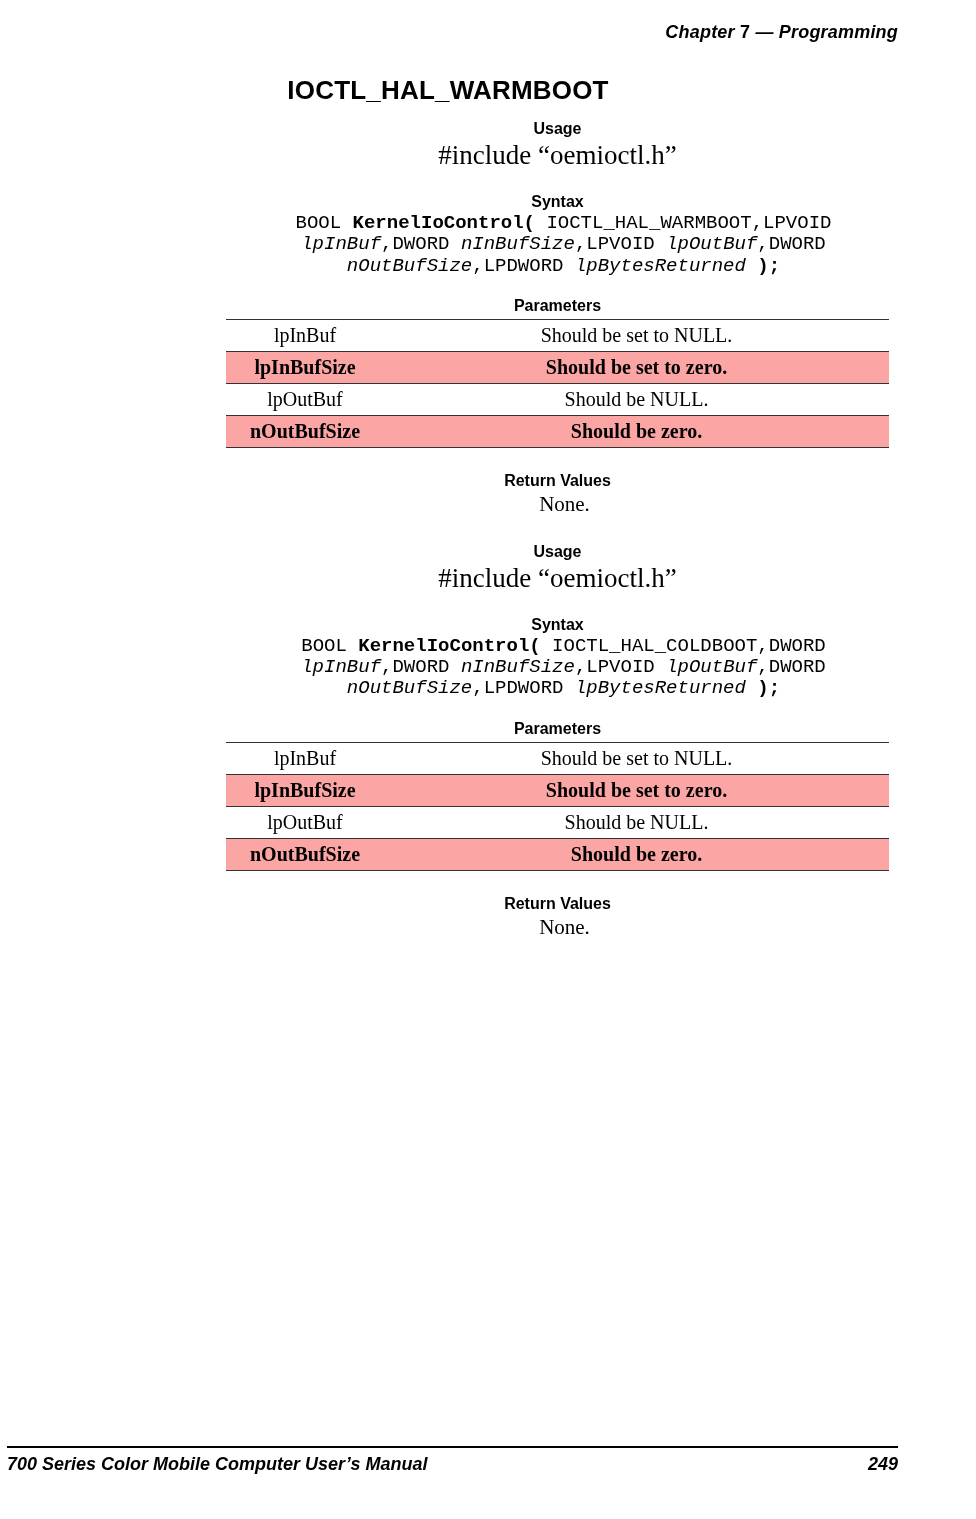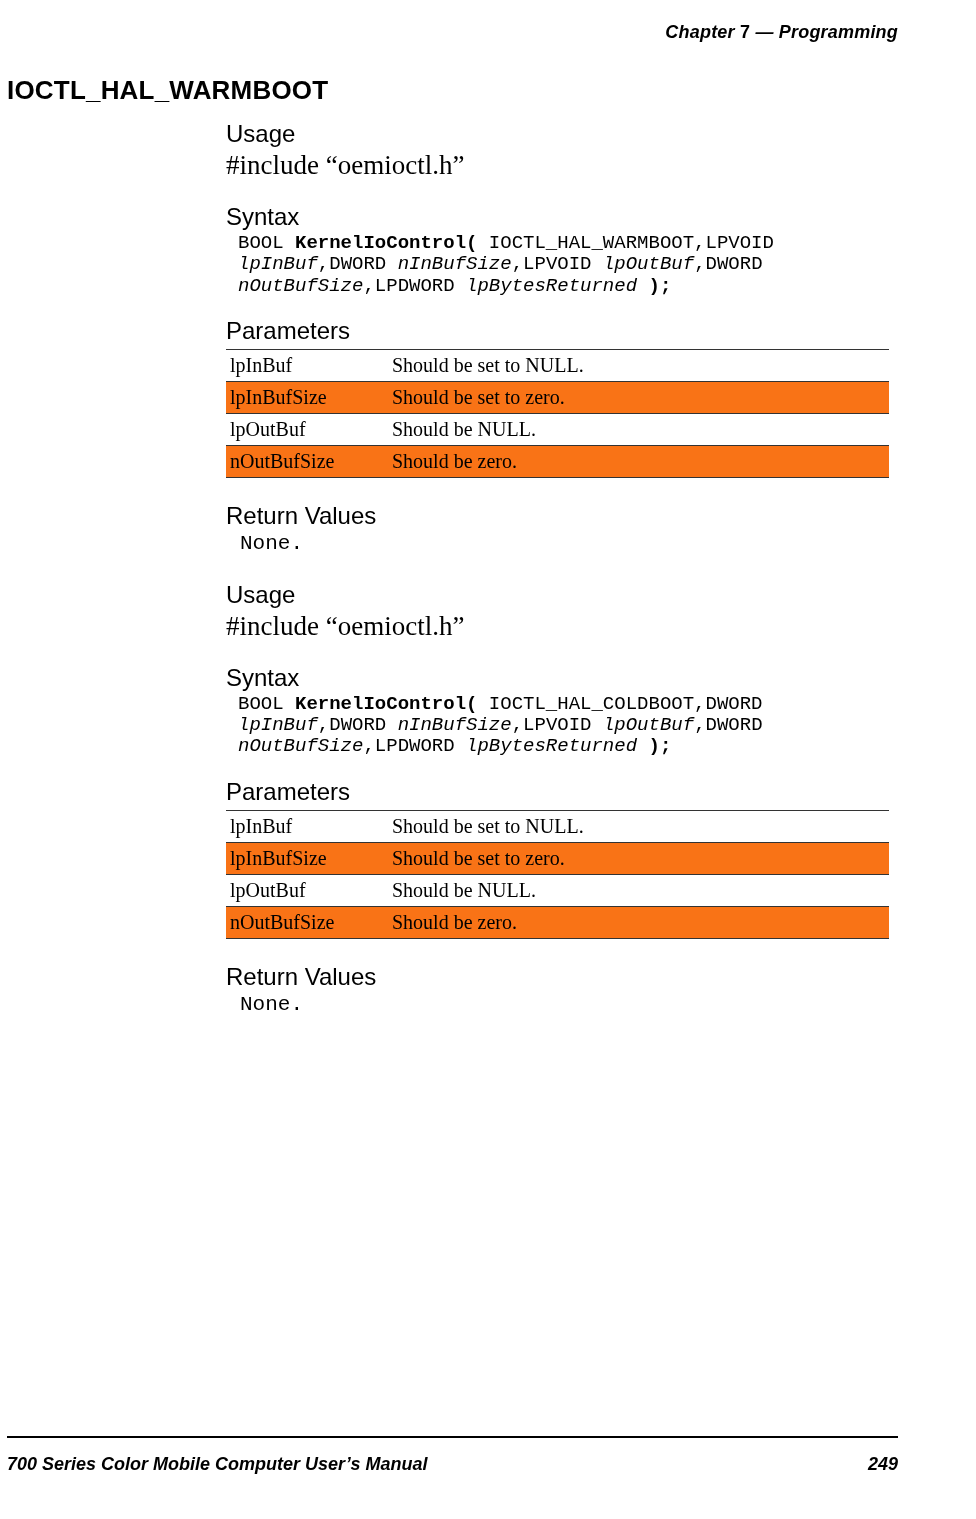--- a/index.html
+++ b/index.html
@@ -11,20 +11,21 @@
     background: #fff;
     font-family: "Times New Roman", Georgia, serif;
     color: #000;
   }
   .page {
     position: relative;
     box-sizing: border-box;
     width: 976px;
     height: 1519px;
     padding: 0;
+    text-align: center;
   }
   .running-head {
     position: absolute;
     top: 22px;
     right: 78px;
     font-family: "Segoe UI", "Helvetica Neue", Arial, sans-serif;
     font-weight: 700;
     font-style: italic;
     font-size: 18px;
     letter-spacing: 0.2px;
@@ -50,22 +51,22 @@
   }
   p.desc {
     margin: 0 0 22px 0;
     font-family: "Adobe Garamond Pro", Garamond, "Times New Roman", serif;
     font-size: 21px;
     line-height: 1.28;
   }
   h3.subhead {
     margin: 0 0 2px 0;
     font-family: "Segoe UI", "Helvetica Neue", Arial, sans-serif;
-    font-weight: 400;
-    font-size: 24px;
+    font-weight: 700;
+    font-size: 16px;
   }
   p.usage {
     margin: 0 0 22px 0;
     font-family: Liberation Serif, serif;
     font-size: 27px;
   }
   pre.syntax {
     margin: 2px 0 20px 12px;
     font-family: "Courier New", monospace;
     font-size: 19px;
@@ -84,33 +85,33 @@
   }
   table.params td {
     padding: 4px 8px 4px 4px;
     border-top: 1px solid #333;
     vertical-align: top;
   }
   table.params tr:last-child td {
     border-bottom: 1px solid #333;
   }
   table.params td.pn { width: 150px; }
-  table.params tr.shade td { background: #f97316; }
+  table.params tr.shade td { background: #fca5a5; font-weight: bold; }
   p.rv {
     margin: 0 0 26px 14px;
-    font-family: Liberation Mono, monospace;
+    font-family: Liberation Serif, serif;
     font-size: 21px;
   }
   .footer {
     position: absolute;
     left: 7px;
     right: 78px;
     bottom: 44px;
     border-top: 2px solid #000;
-    padding-top: 16px;
+    padding-top: 6px;
     font-family: "Segoe UI", "Helvetica Neue", Arial, sans-serif;
     font-weight: 700;
     font-style: italic;
     font-size: 18px;
     display: flex;
     justify-content: space-between;
   }
   .footer .pn { font-style: italic; }
 </style>
 </head>

